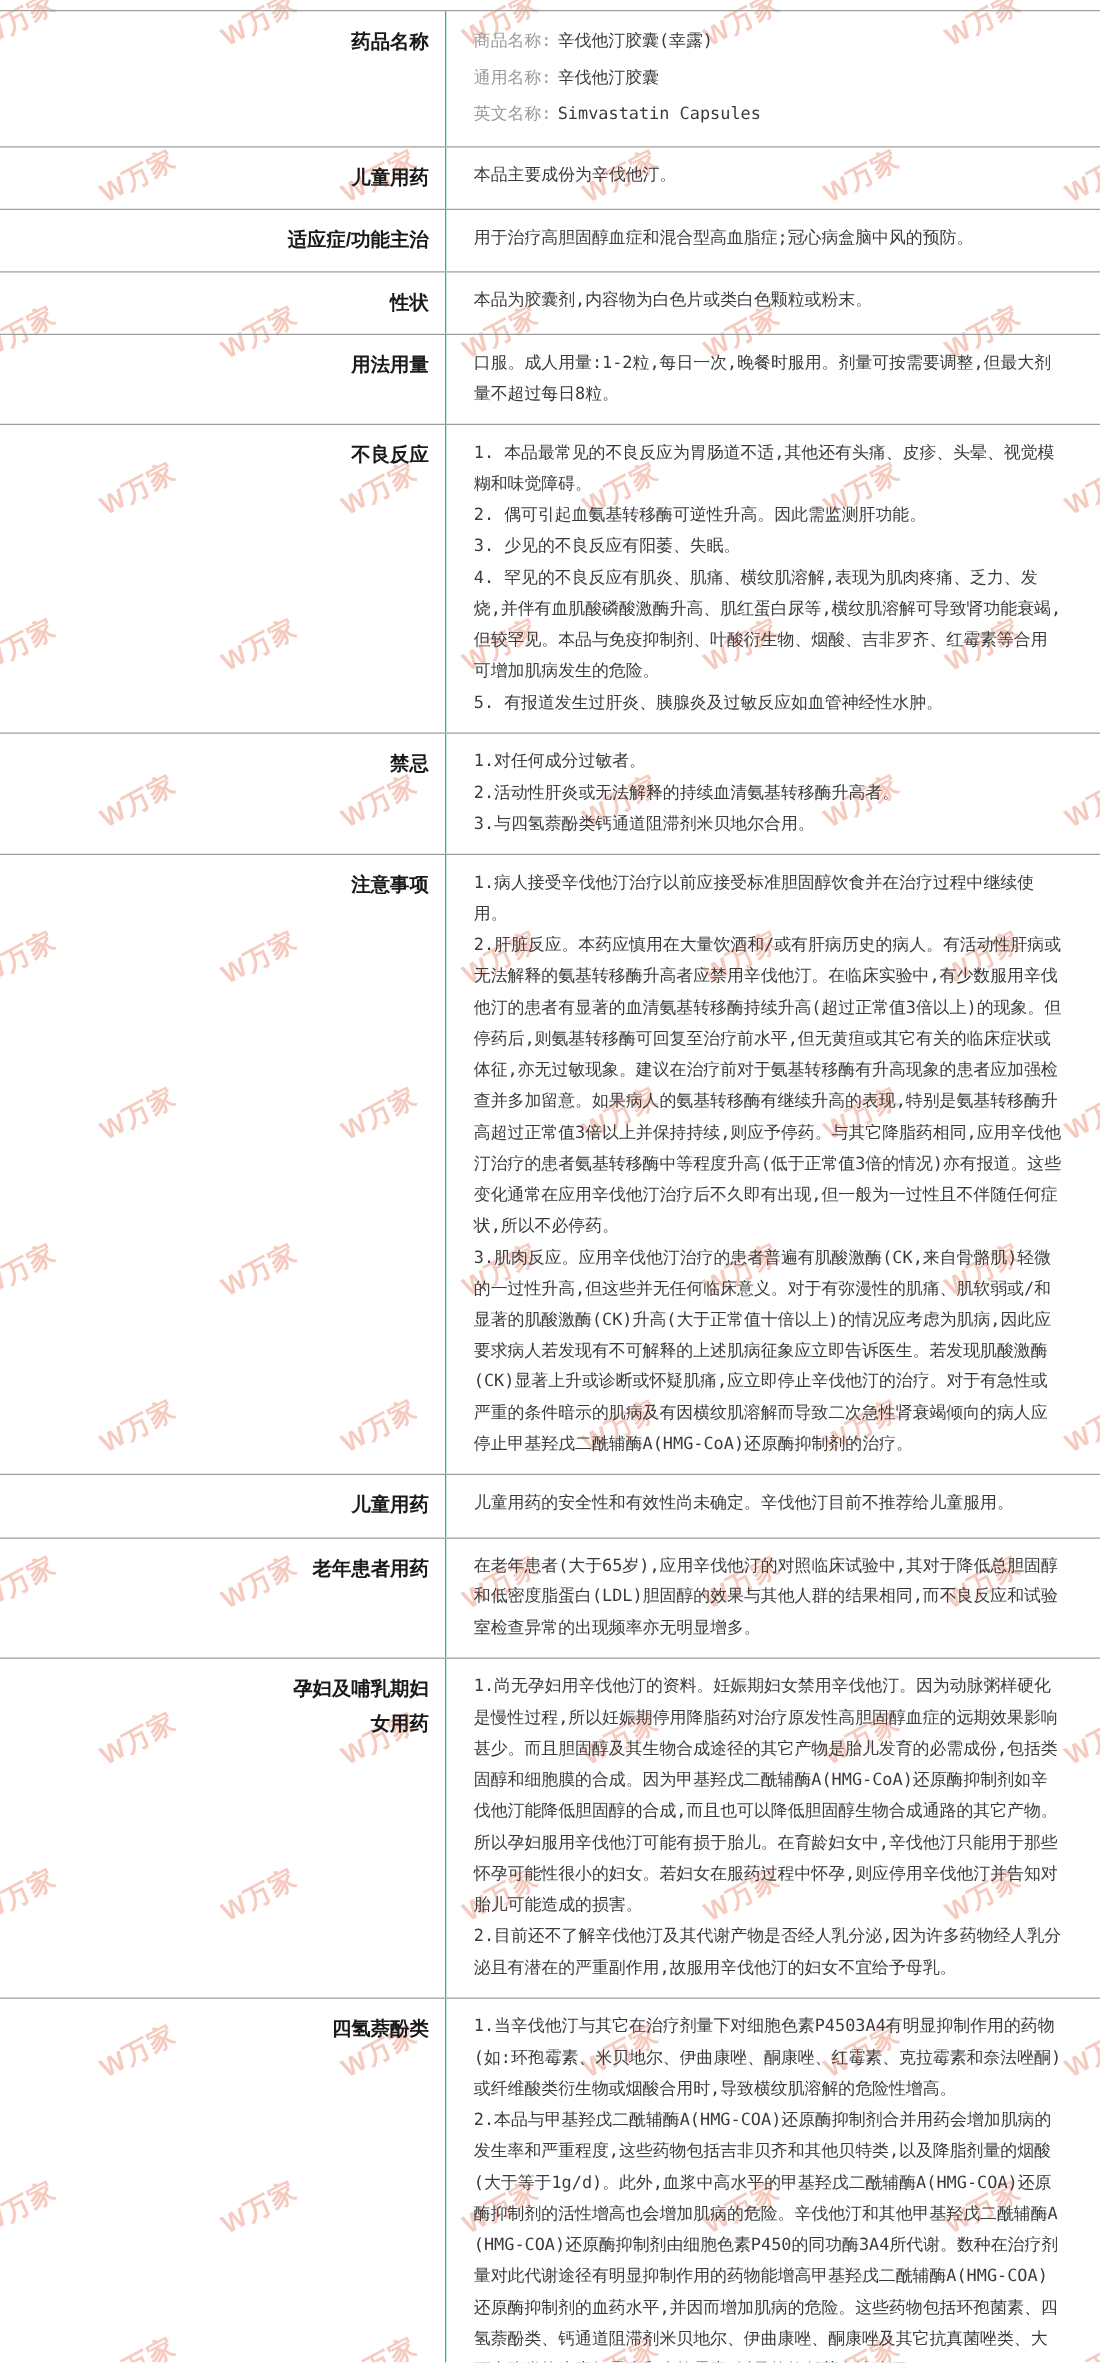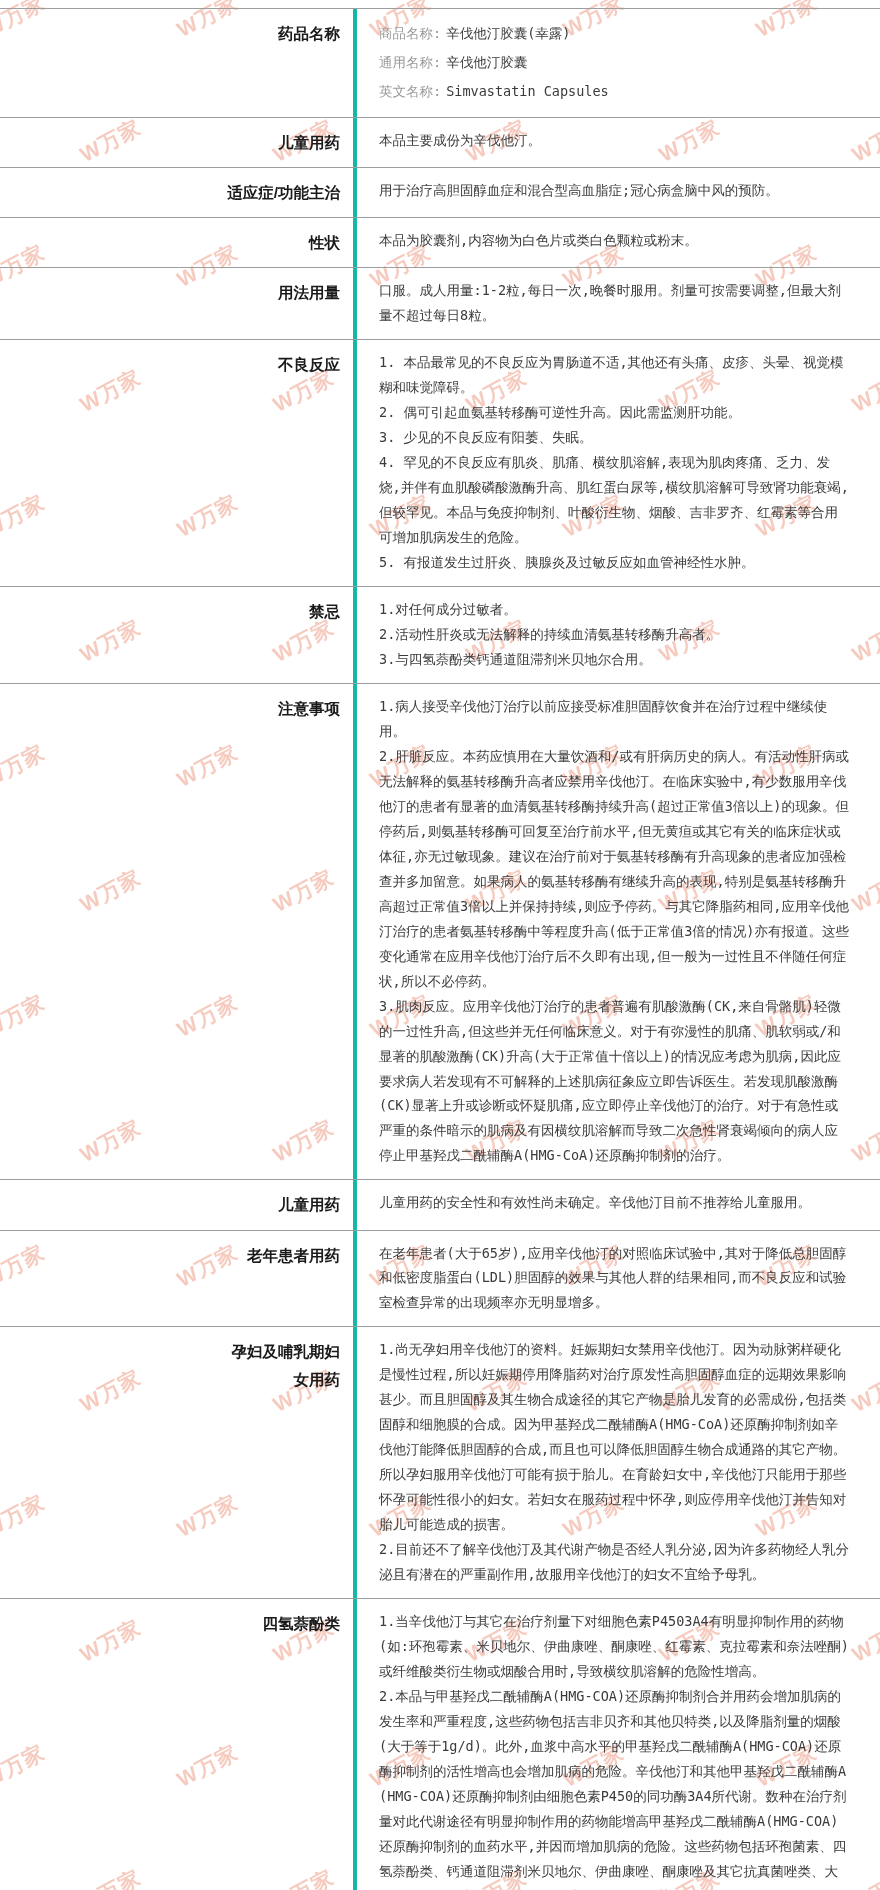--- a/index.html
+++ b/index.html
@@ -30,21 +30,21 @@
   .row{
     display:flex;
     border-bottom:1px solid #9e9e9e;
   }
   .label-cell{
     width:357px;
     box-sizing:border-box;
     flex:0 0 357px;
     text-align:right;
     padding:11px 13px 11px 0;
-    border-right:4px solid #14b8a6;
+    border-right:1px solid #14b8a6;
   }
   .label-text{
     display:inline-block;
     max-width:118px;
     font-size:15.5px;
     font-weight:bold;
     color:#1a1a1a;
     line-height:1.75;
     text-align:right;
   }

